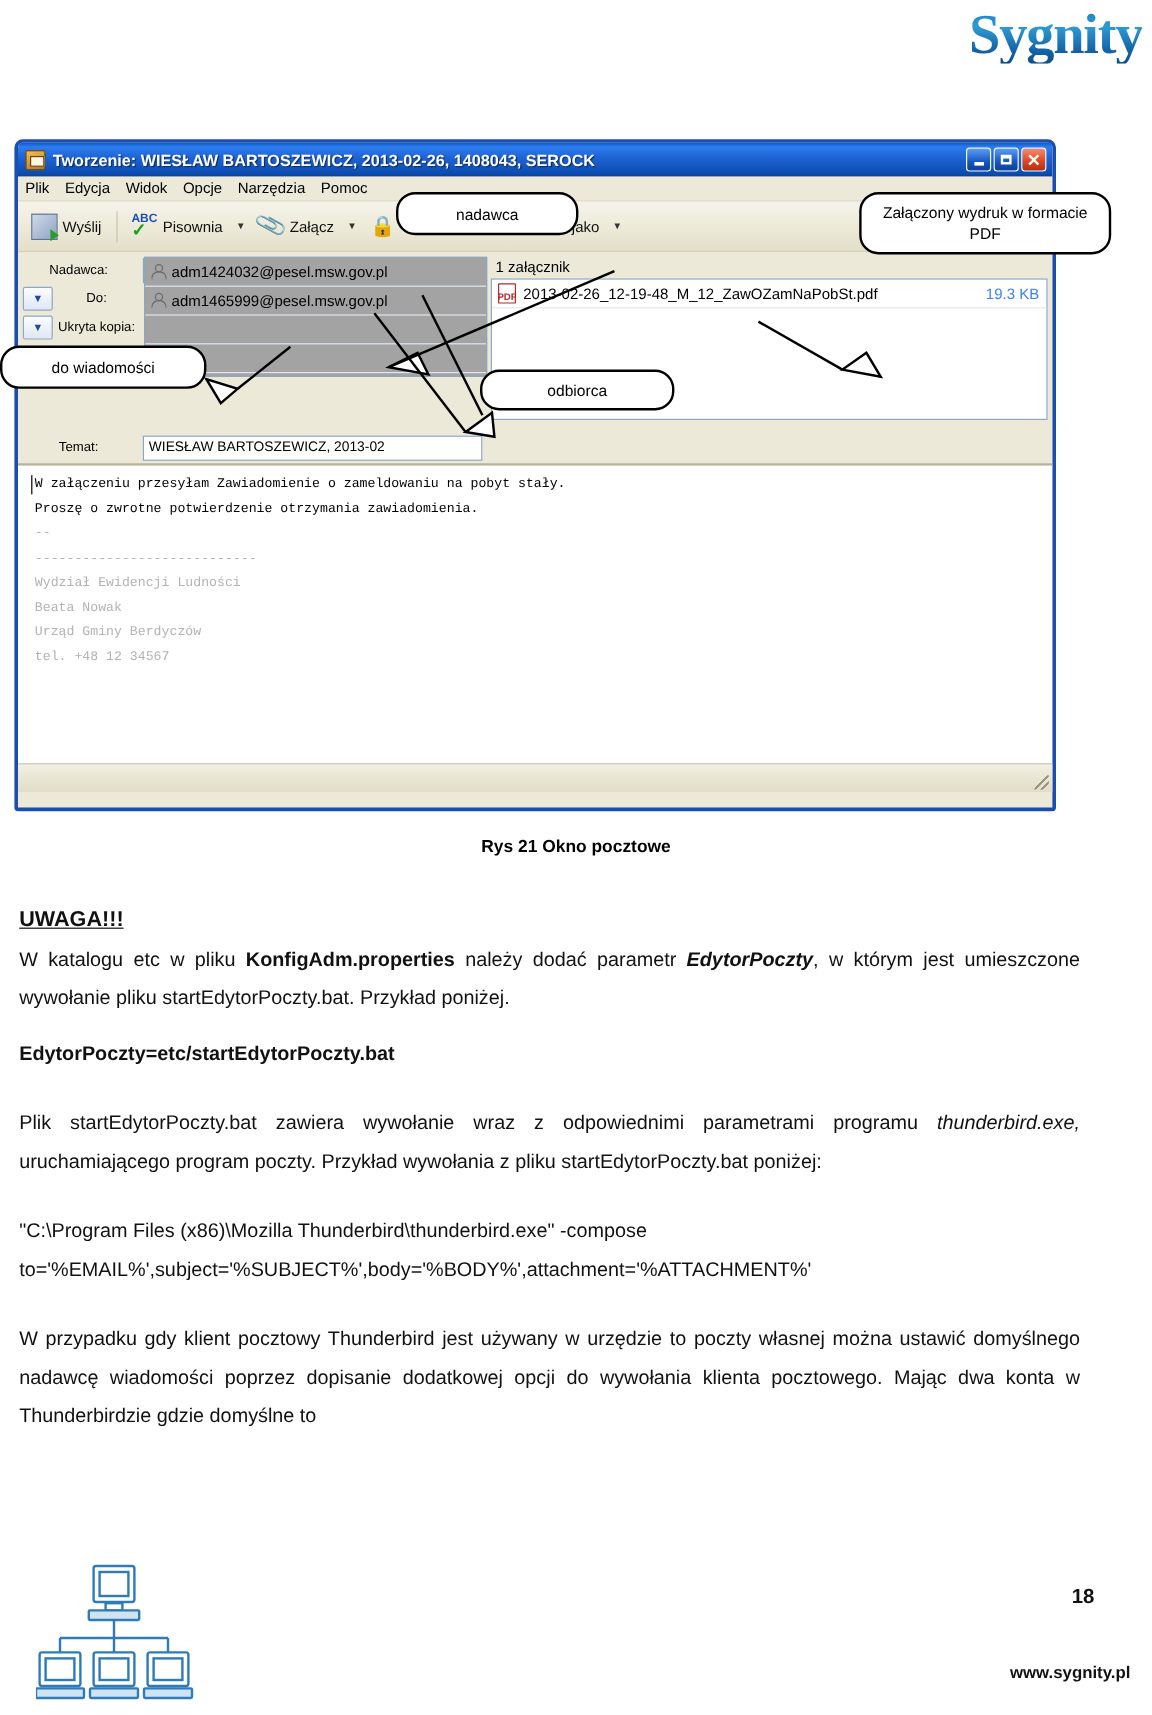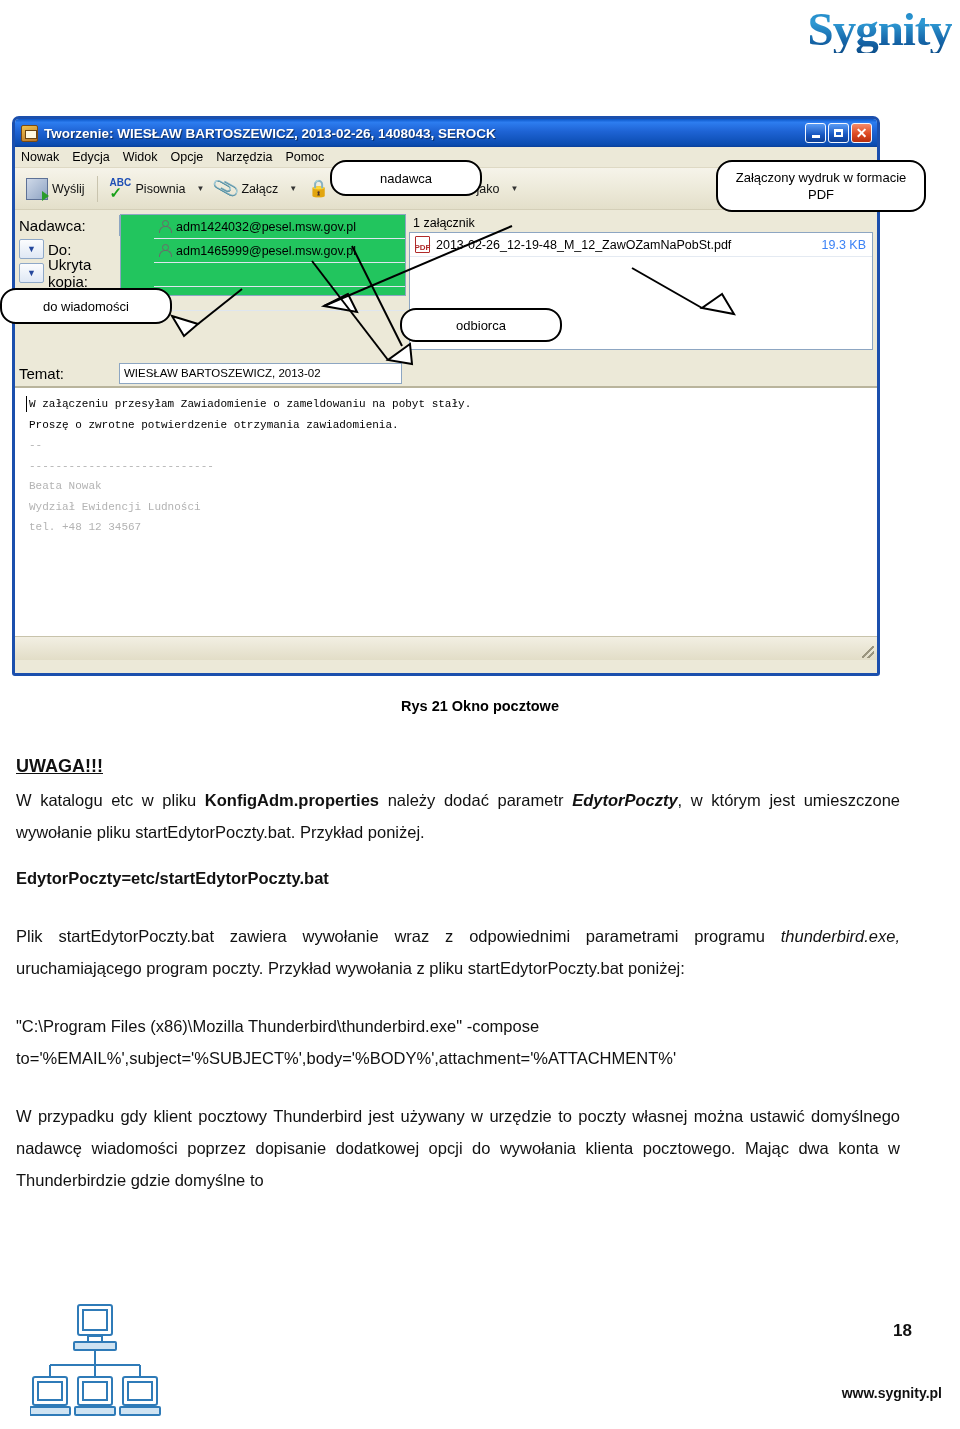--- a/index.html
+++ b/index.html
@@ -148,22 +148,22 @@
   
   .hdr-area {
     display: flex;
     background: #ece9d8;
     padding: 4px 0 2px 0;
     height: 150px;
   }
   .hdr-left { width: 390px; padding-left: 4px; }
   .hdr-row { display: flex; align-items: center; height: 22px; margin-bottom: 2px; }
   .hdr-label {
-    width: 100px; text-align: left; padding-right: 7px;
-    font-size: 15px; color: #000;
+    width: 100px; text-align: center; padding-right: 7px;
+    font-size: 11px; color: #000;
   }
   .hdr-drop {
     width: 25px; height: 20px; margin-right: 4px;
     background: linear-gradient(180deg,#fbfcfe,#dfe8f5);
     border: 1px solid #8ea8c8; border-radius: 2px;
     display: flex; align-items: center; justify-content: center;
     color: #25489c; font-size: 9px;
   }
   .hdr-sender {
     flex: 1; height: 21px;
@@ -172,24 +172,23 @@
     font-size: 12px; padding-left: 4px;
   }
   .hdr-sender .cb {
     margin-left: auto; width: 19px; height: 19px;
     background: linear-gradient(180deg,#fdfefe,#d5e1f2);
     border-left: 1px solid #8da6c2;
     display: flex; align-items: center; justify-content: center;
     color: #25489c; font-size: 9px;
   }
   .recip-box {
-    border: 1px solid #8da6c2; background: #22c55e;
-    height: 82px; margin-top: 0;
+    border: 1px solid #8da6c2; background: #a3a3a3;
+    height: 100px; margin-top: 0;
     position: relative;
-    padding-left: 33px;
   }
   .recip-line {
     height: 24px; display: flex; align-items: center;
     border-bottom: 1px solid #dfe6ef; font-size: 12.5px;
     padding-left: 4px; gap: 6px;
   }
   .person-ico {
     width: 12px; height: 13px; position: relative; flex: 0 0 auto;
   }
   .person-ico::before {
@@ -347,21 +346,21 @@
             <span class="min-glyph"></span>
           </span>
         <span class="wb">
             <span class="max-glyph"></span>
           </span>
         <span class="wb close">✕</span>
       </span>
     </div>
 
     <div class="menubar">
-      <span>Nowak</span>
+      <span>Plik</span>
       <span>Edycja</span>
       <span>Widok</span>
       <span>Opcje</span>
       <span>Narzędzia</span>
       <span>Pomoc</span>
     </div>
 
     <div class="toolbar">
       <div class="tb-btn">
         <span class="ico ico-send"></span>
@@ -440,22 +439,23 @@
       <span class="hdr-label">Temat:</span>
       <span class="subject-input">WIESŁAW BARTOSZEWICZ, 2013-02</span>
     </div>
 
     <div class="body-area">
       <span class="caret"></span>
       <div class="body-line">W załączeniu przesyłam Zawiadomienie o zameldowaniu na pobyt stały.</div>
       <div class="body-line">Proszę o zwrotne potwierdzenie otrzymania zawiadomienia.</div>
       <div class="body-line dim">--</div>
       <div class="body-line dim">----------------------------</div>
+      <div class="body-line dim">Wydział Ewidencji Ludności</div>
       <div class="body-line dim">Beata Nowak</div>
-      <div class="body-line dim">Wydział Ewidencji Ludności</div>
+      <div class="body-line dim">Urząd Gminy Berdyczów</div>
       <div class="body-line dim">tel. +48 12 34567</div>
       <div class="statusbar"></div>
     </div>
   </div>
 
   <svg class="callout-tail" style="left:0;top:0;width:868px;height:560px;" viewBox="0 0 868 560">
     <polygon points="336,178 312,190 345,196" fill="#fff" stroke="#000" stroke-width="2"></polygon>
     <line x1="312" y1="190" x2="500" y2="110" stroke="#000" stroke-width="2"></line>
     <polygon points="710,178 690,192 722,198" fill="#fff" stroke="#000" stroke-width="2"></polygon>
     <line x1="690" y1="192" x2="620" y2="152" stroke="#000" stroke-width="2"></line>

